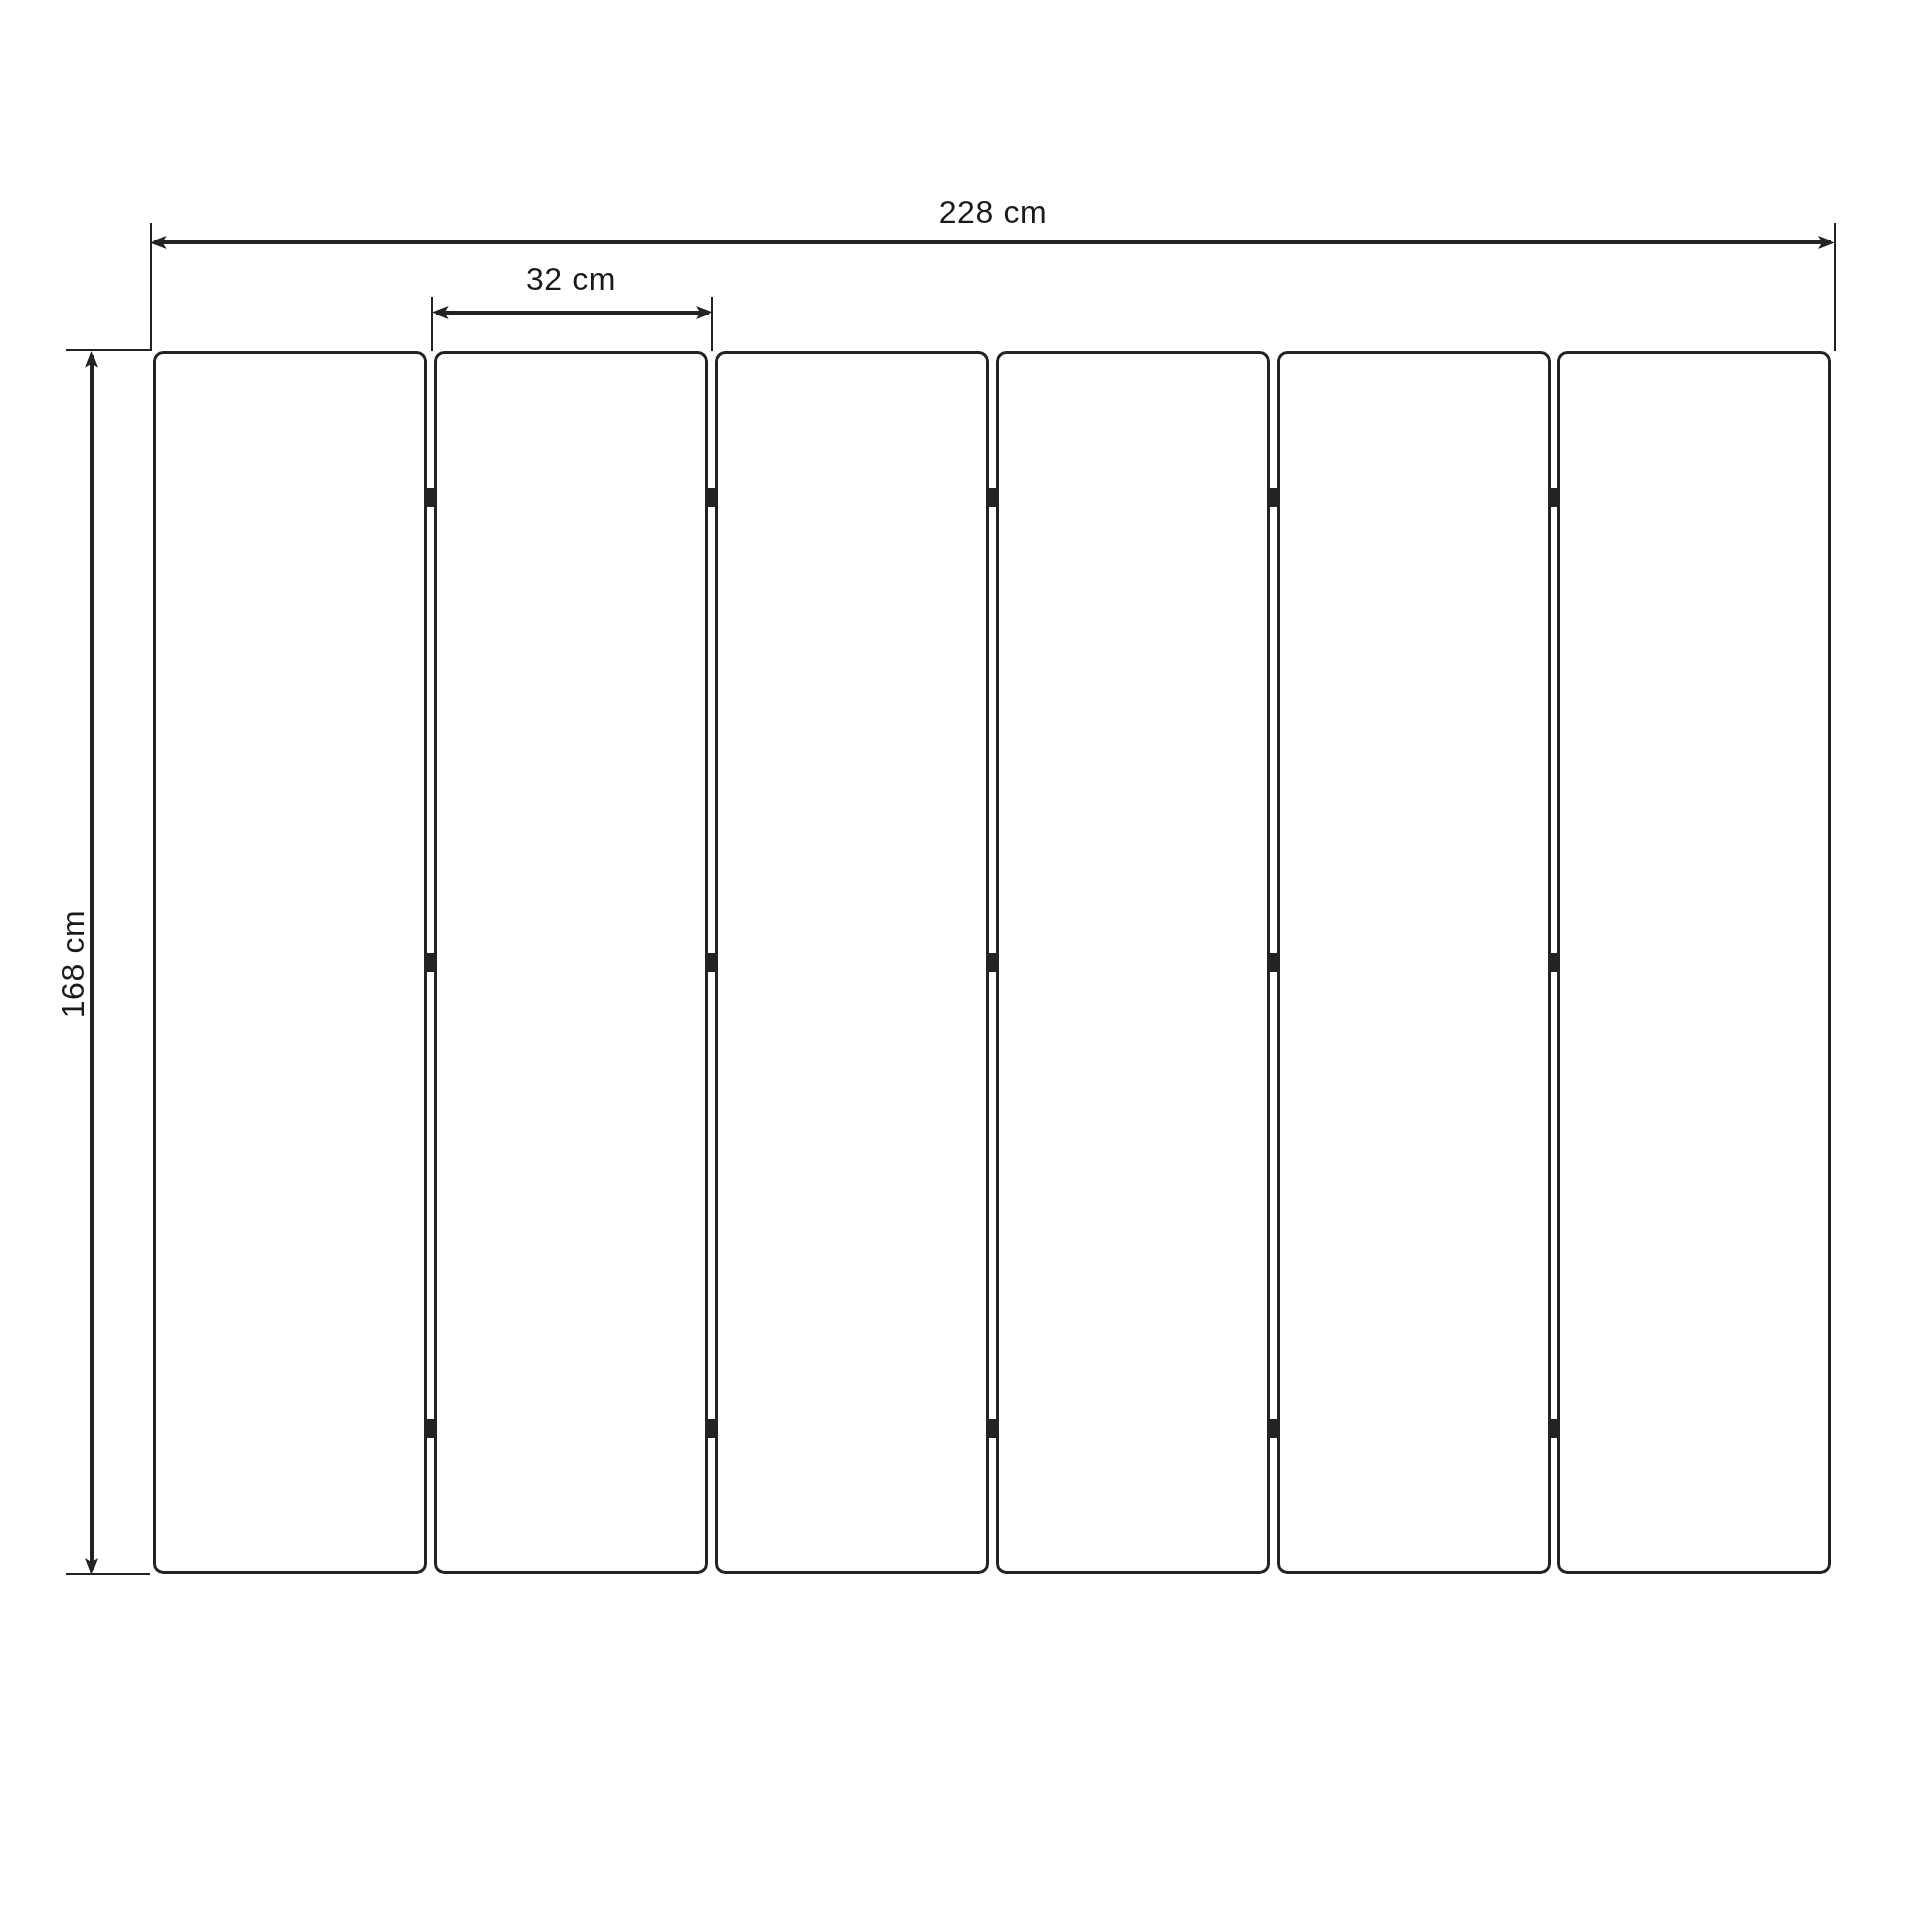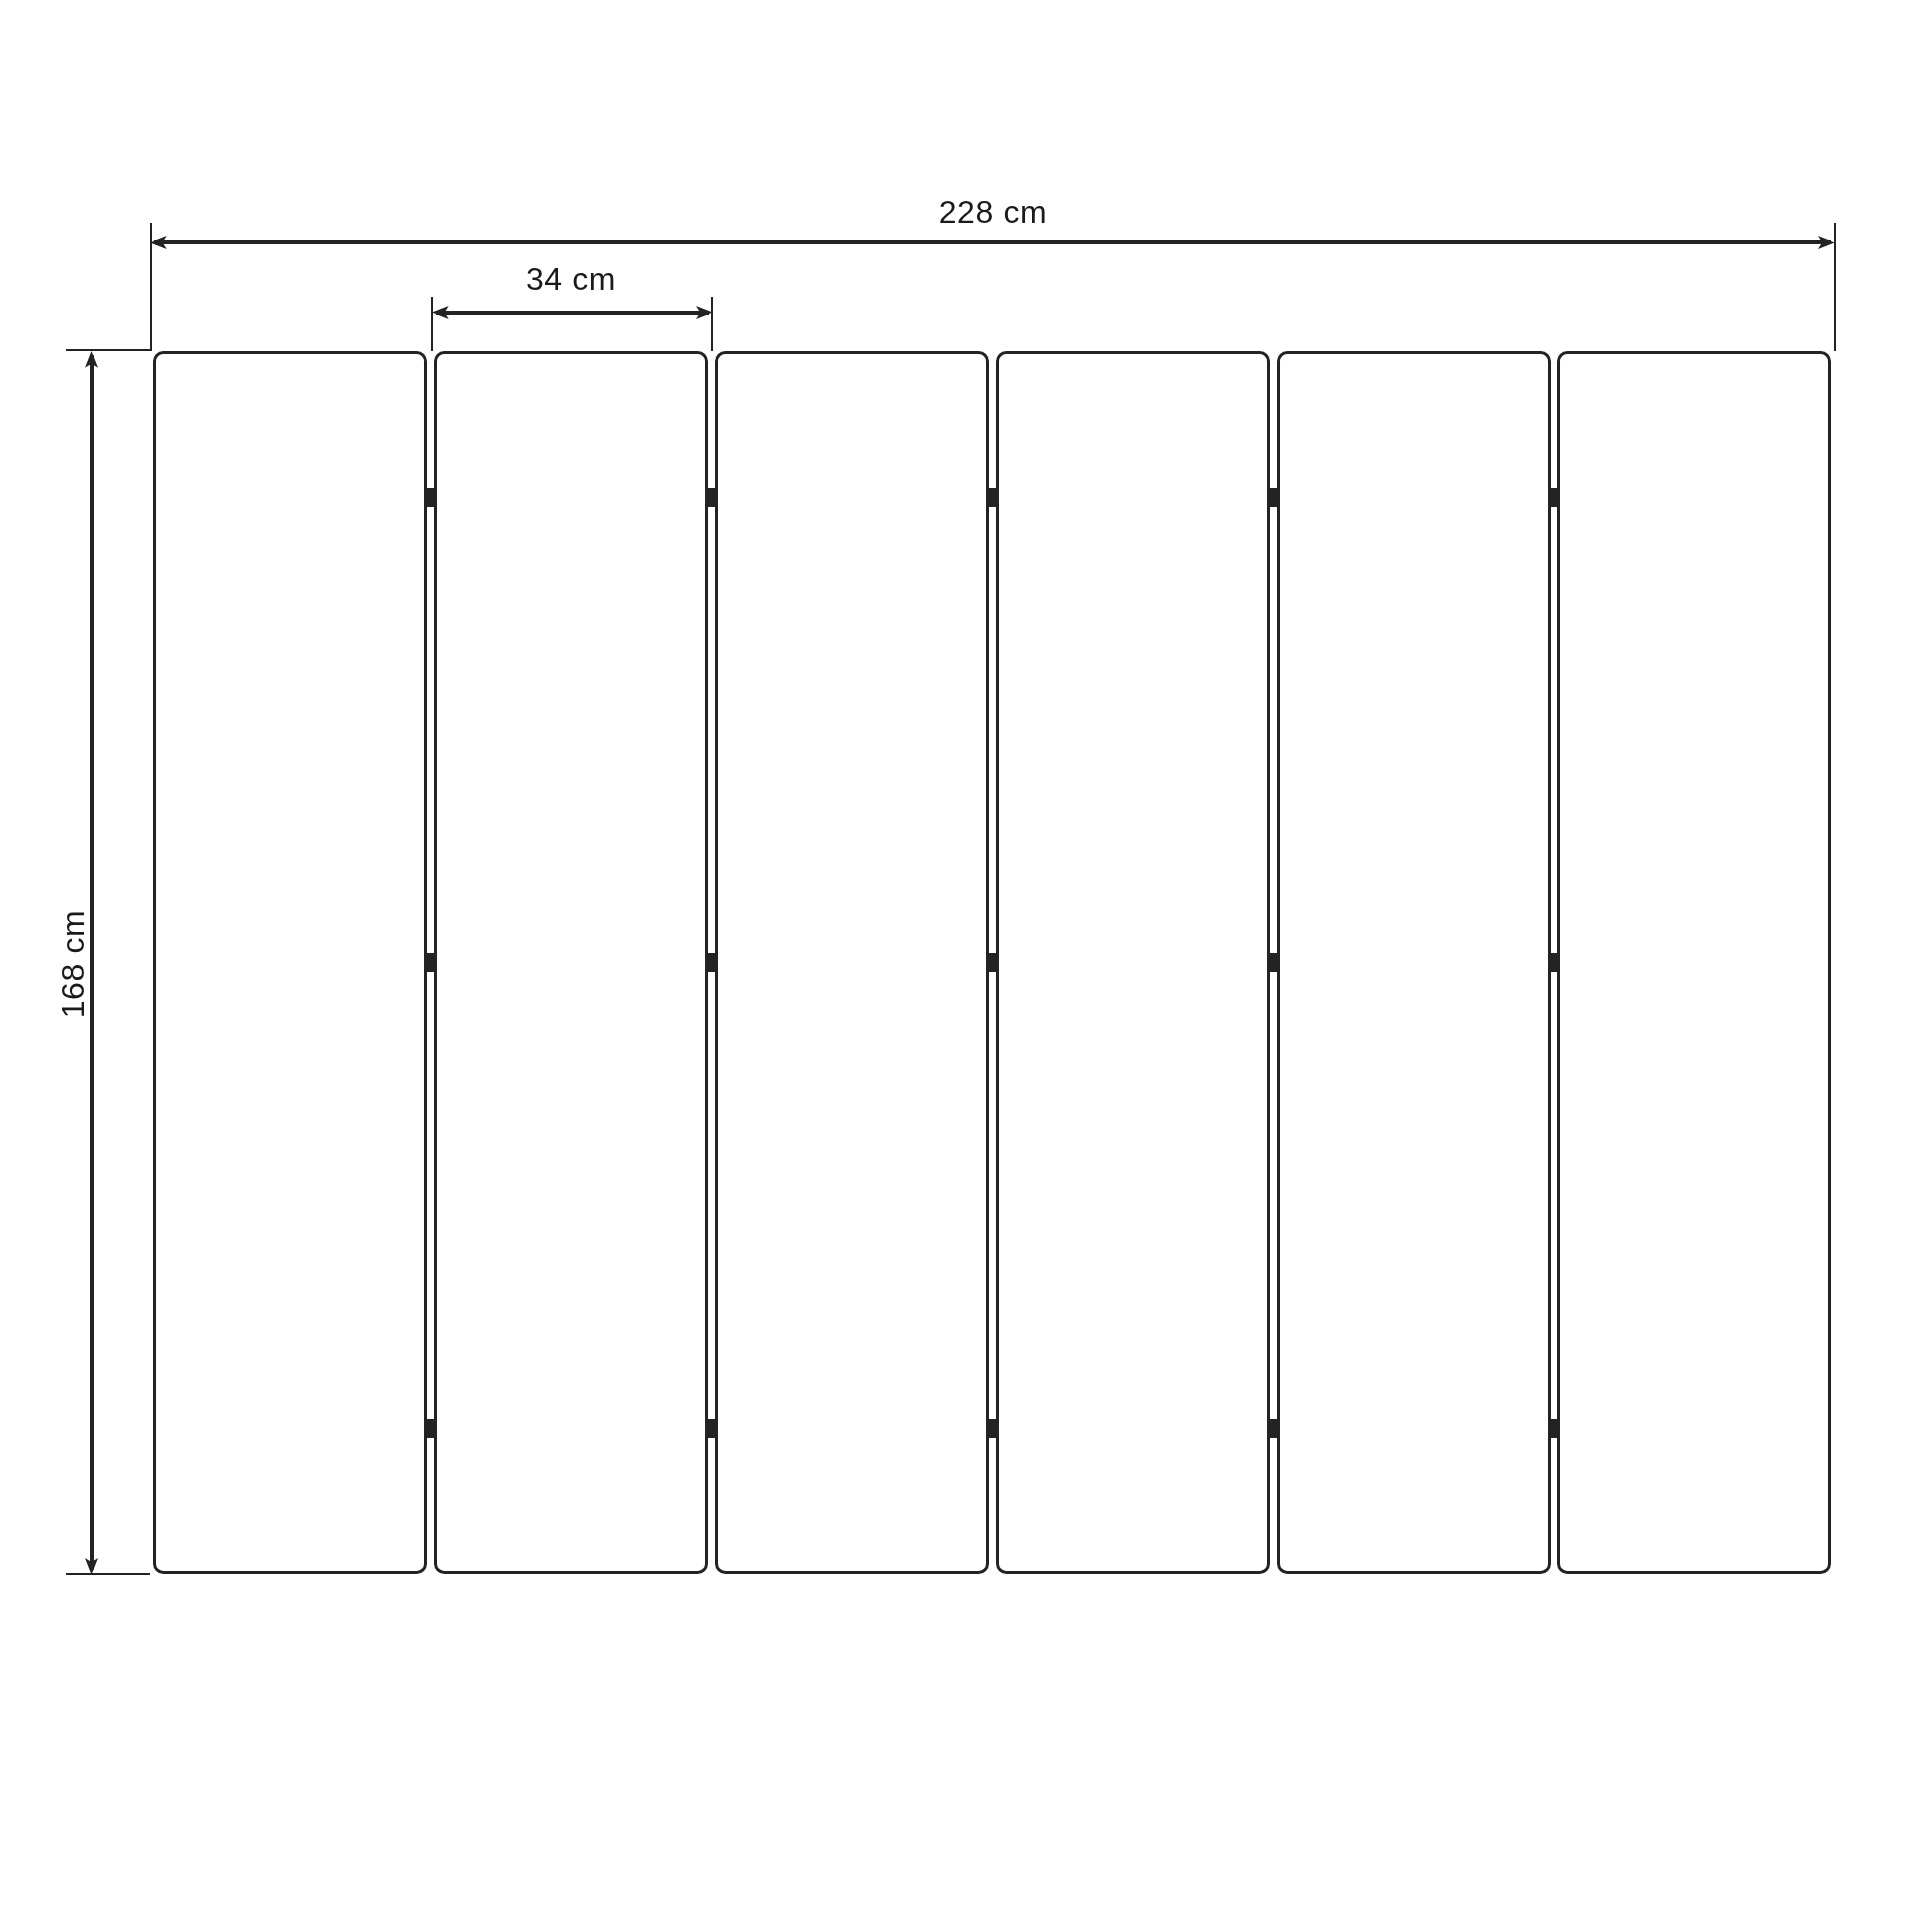--- a/index.html
+++ b/index.html
@@ -82,21 +82,21 @@
     <div class="arrow horiz right" style="left:1818px; top:236px;"></div>
     <div class="dim-label" style="left:993px; top:212px;">228 cm</div>
   </div>
 
   <div>
     <div class="ext v" style="left:431px; top:297px; height:54px;"></div>
     <div class="ext v" style="left:711px; top:297px; height:54px;"></div>
     <div class="shaft h" style="left:436px; top:311px; width:273px;"></div>
     <div class="arrow horiz left" style="left:432px; top:306px;"></div>
     <div class="arrow horiz right" style="left:696px; top:306px;"></div>
-    <div class="dim-label" style="left:571px; top:279px;">34 cm</div>
+    <div class="dim-label" style="left:571px; top:279px;">32 cm</div>
   </div>
 
   <div>
     <div class="ext h" style="left:66px; top:349px; width:84px;"></div>
     <div class="ext h" style="left:66px; top:1573px; width:84px;"></div>
     <div class="shaft v" style="left:90px; top:355px; height:1215px;"></div>
     <div class="arrow vert up" style="left:85px; top:351px;"></div>
     <div class="arrow vert down" style="left:85px; top:1558px;"></div>
     <div class="dim-label rot" style="left:73px; top:964px;">168 cm</div>
   </div>

